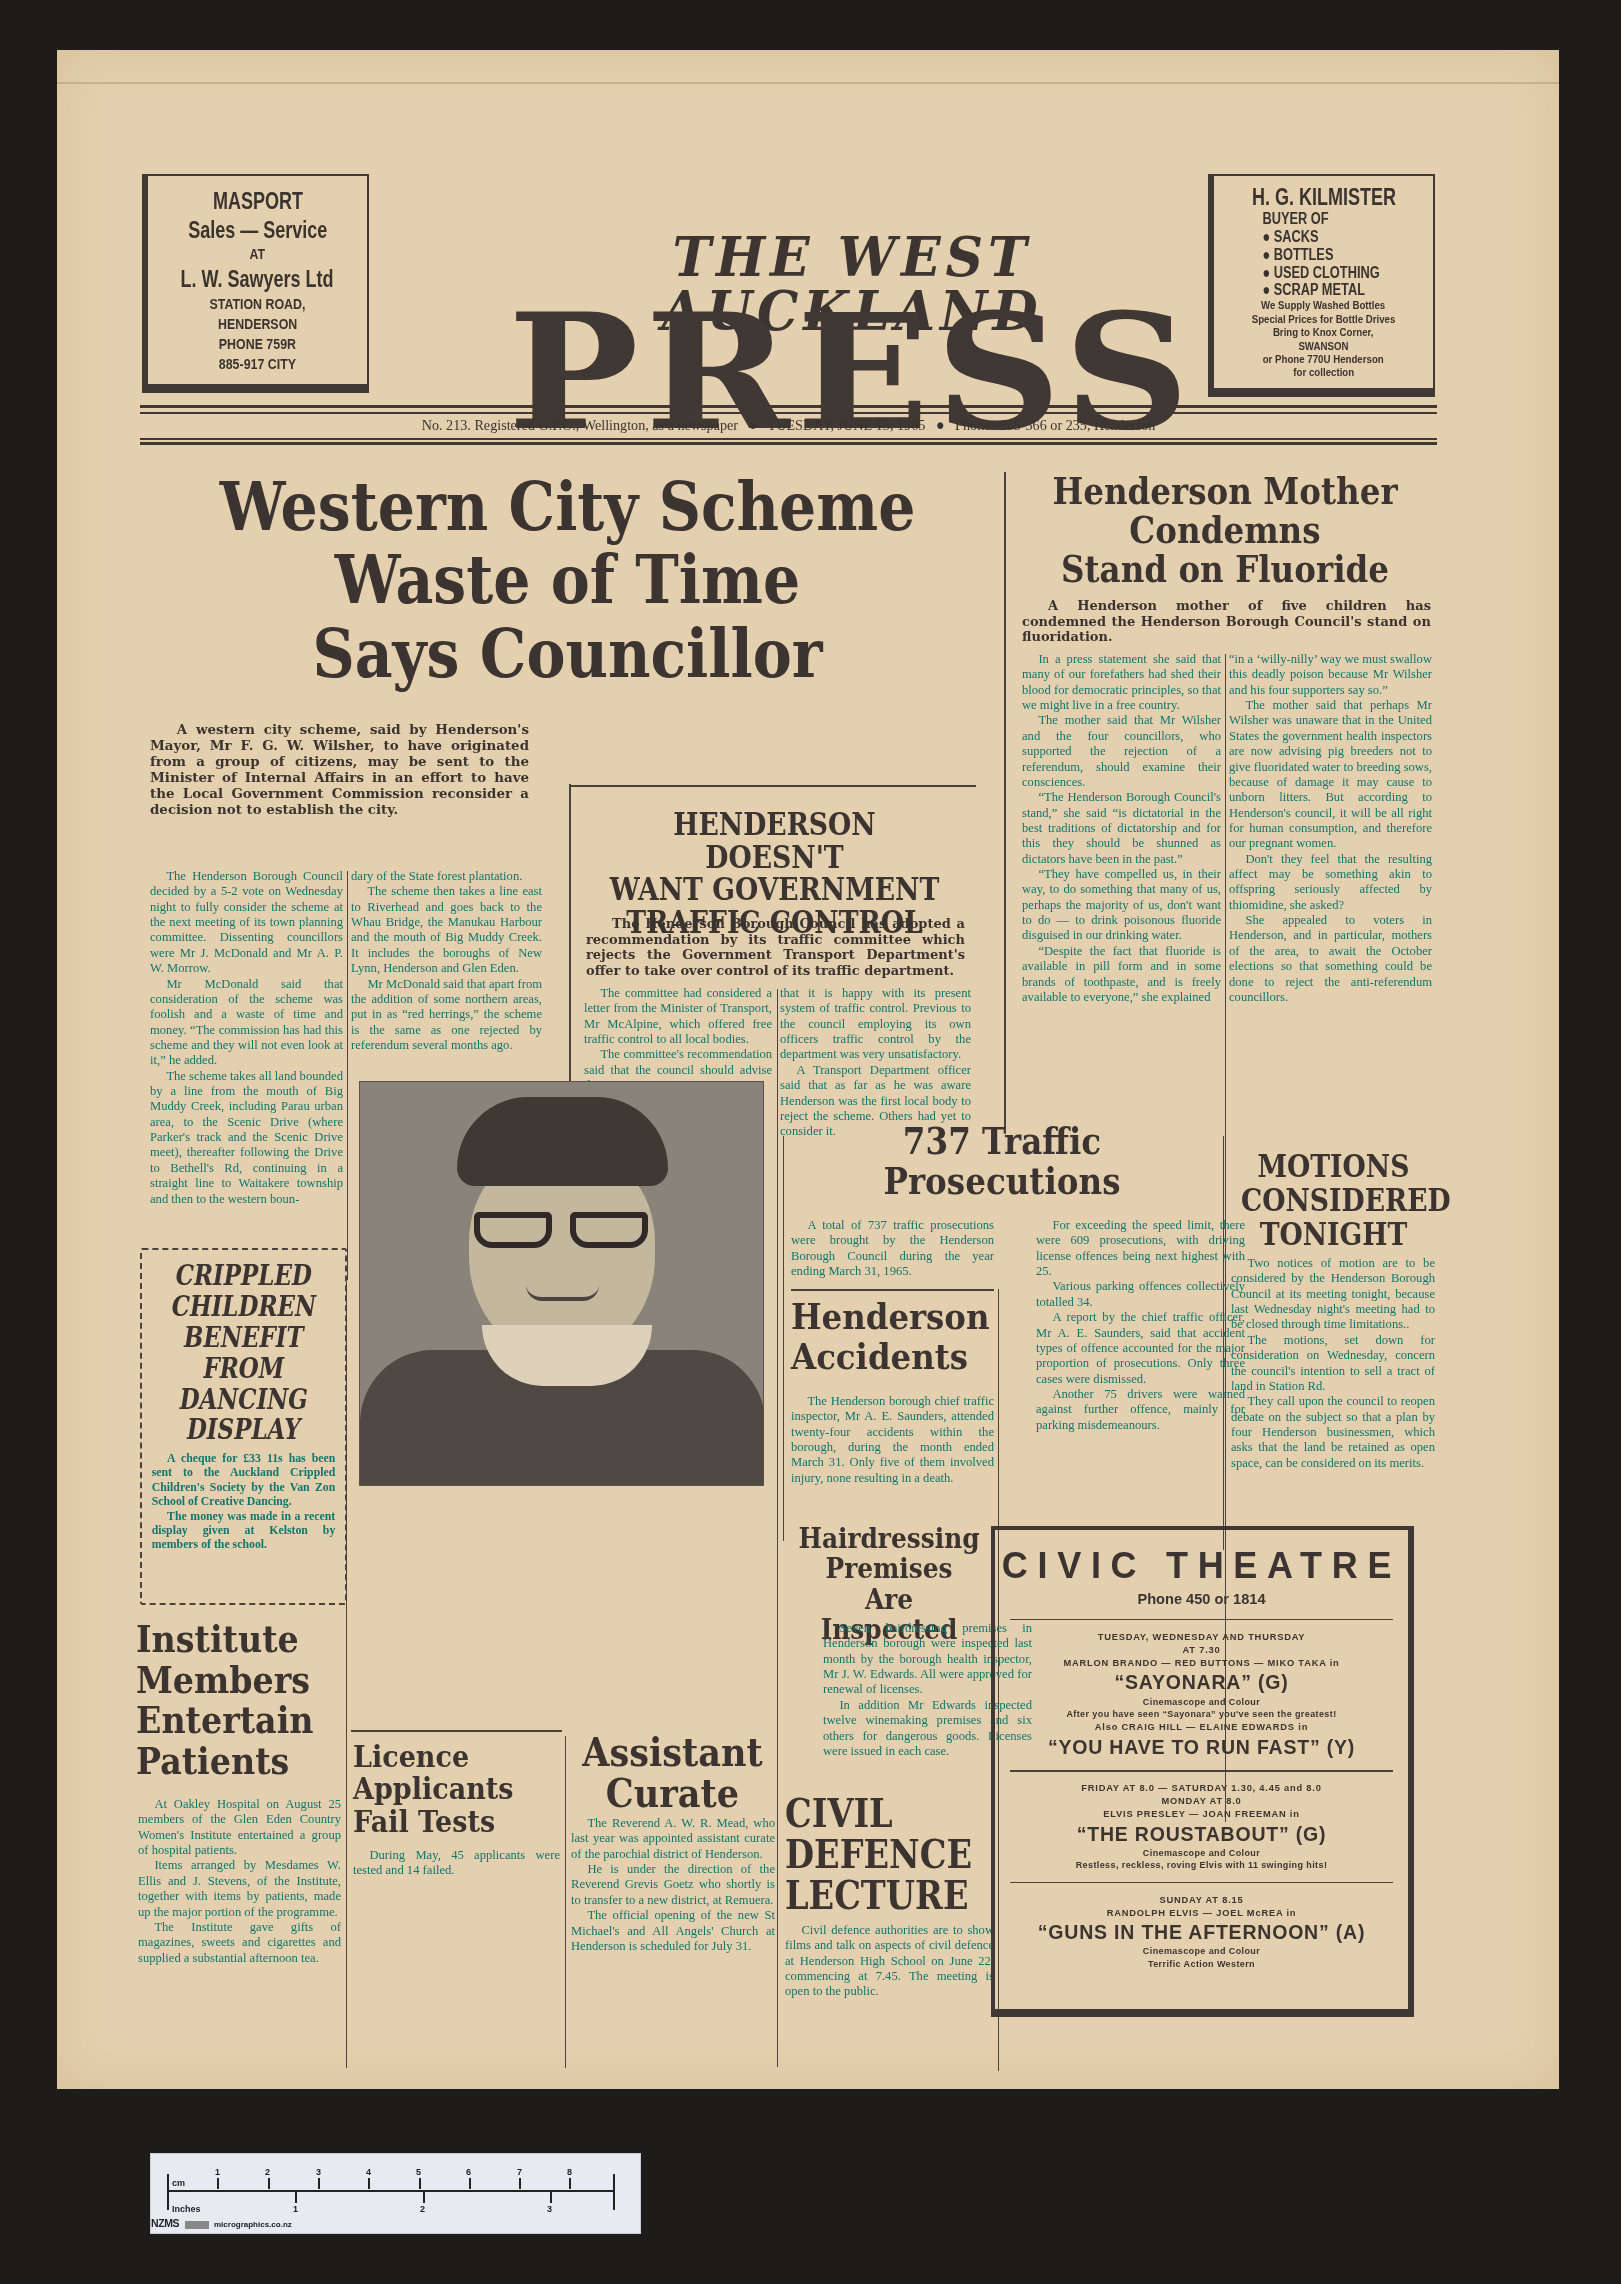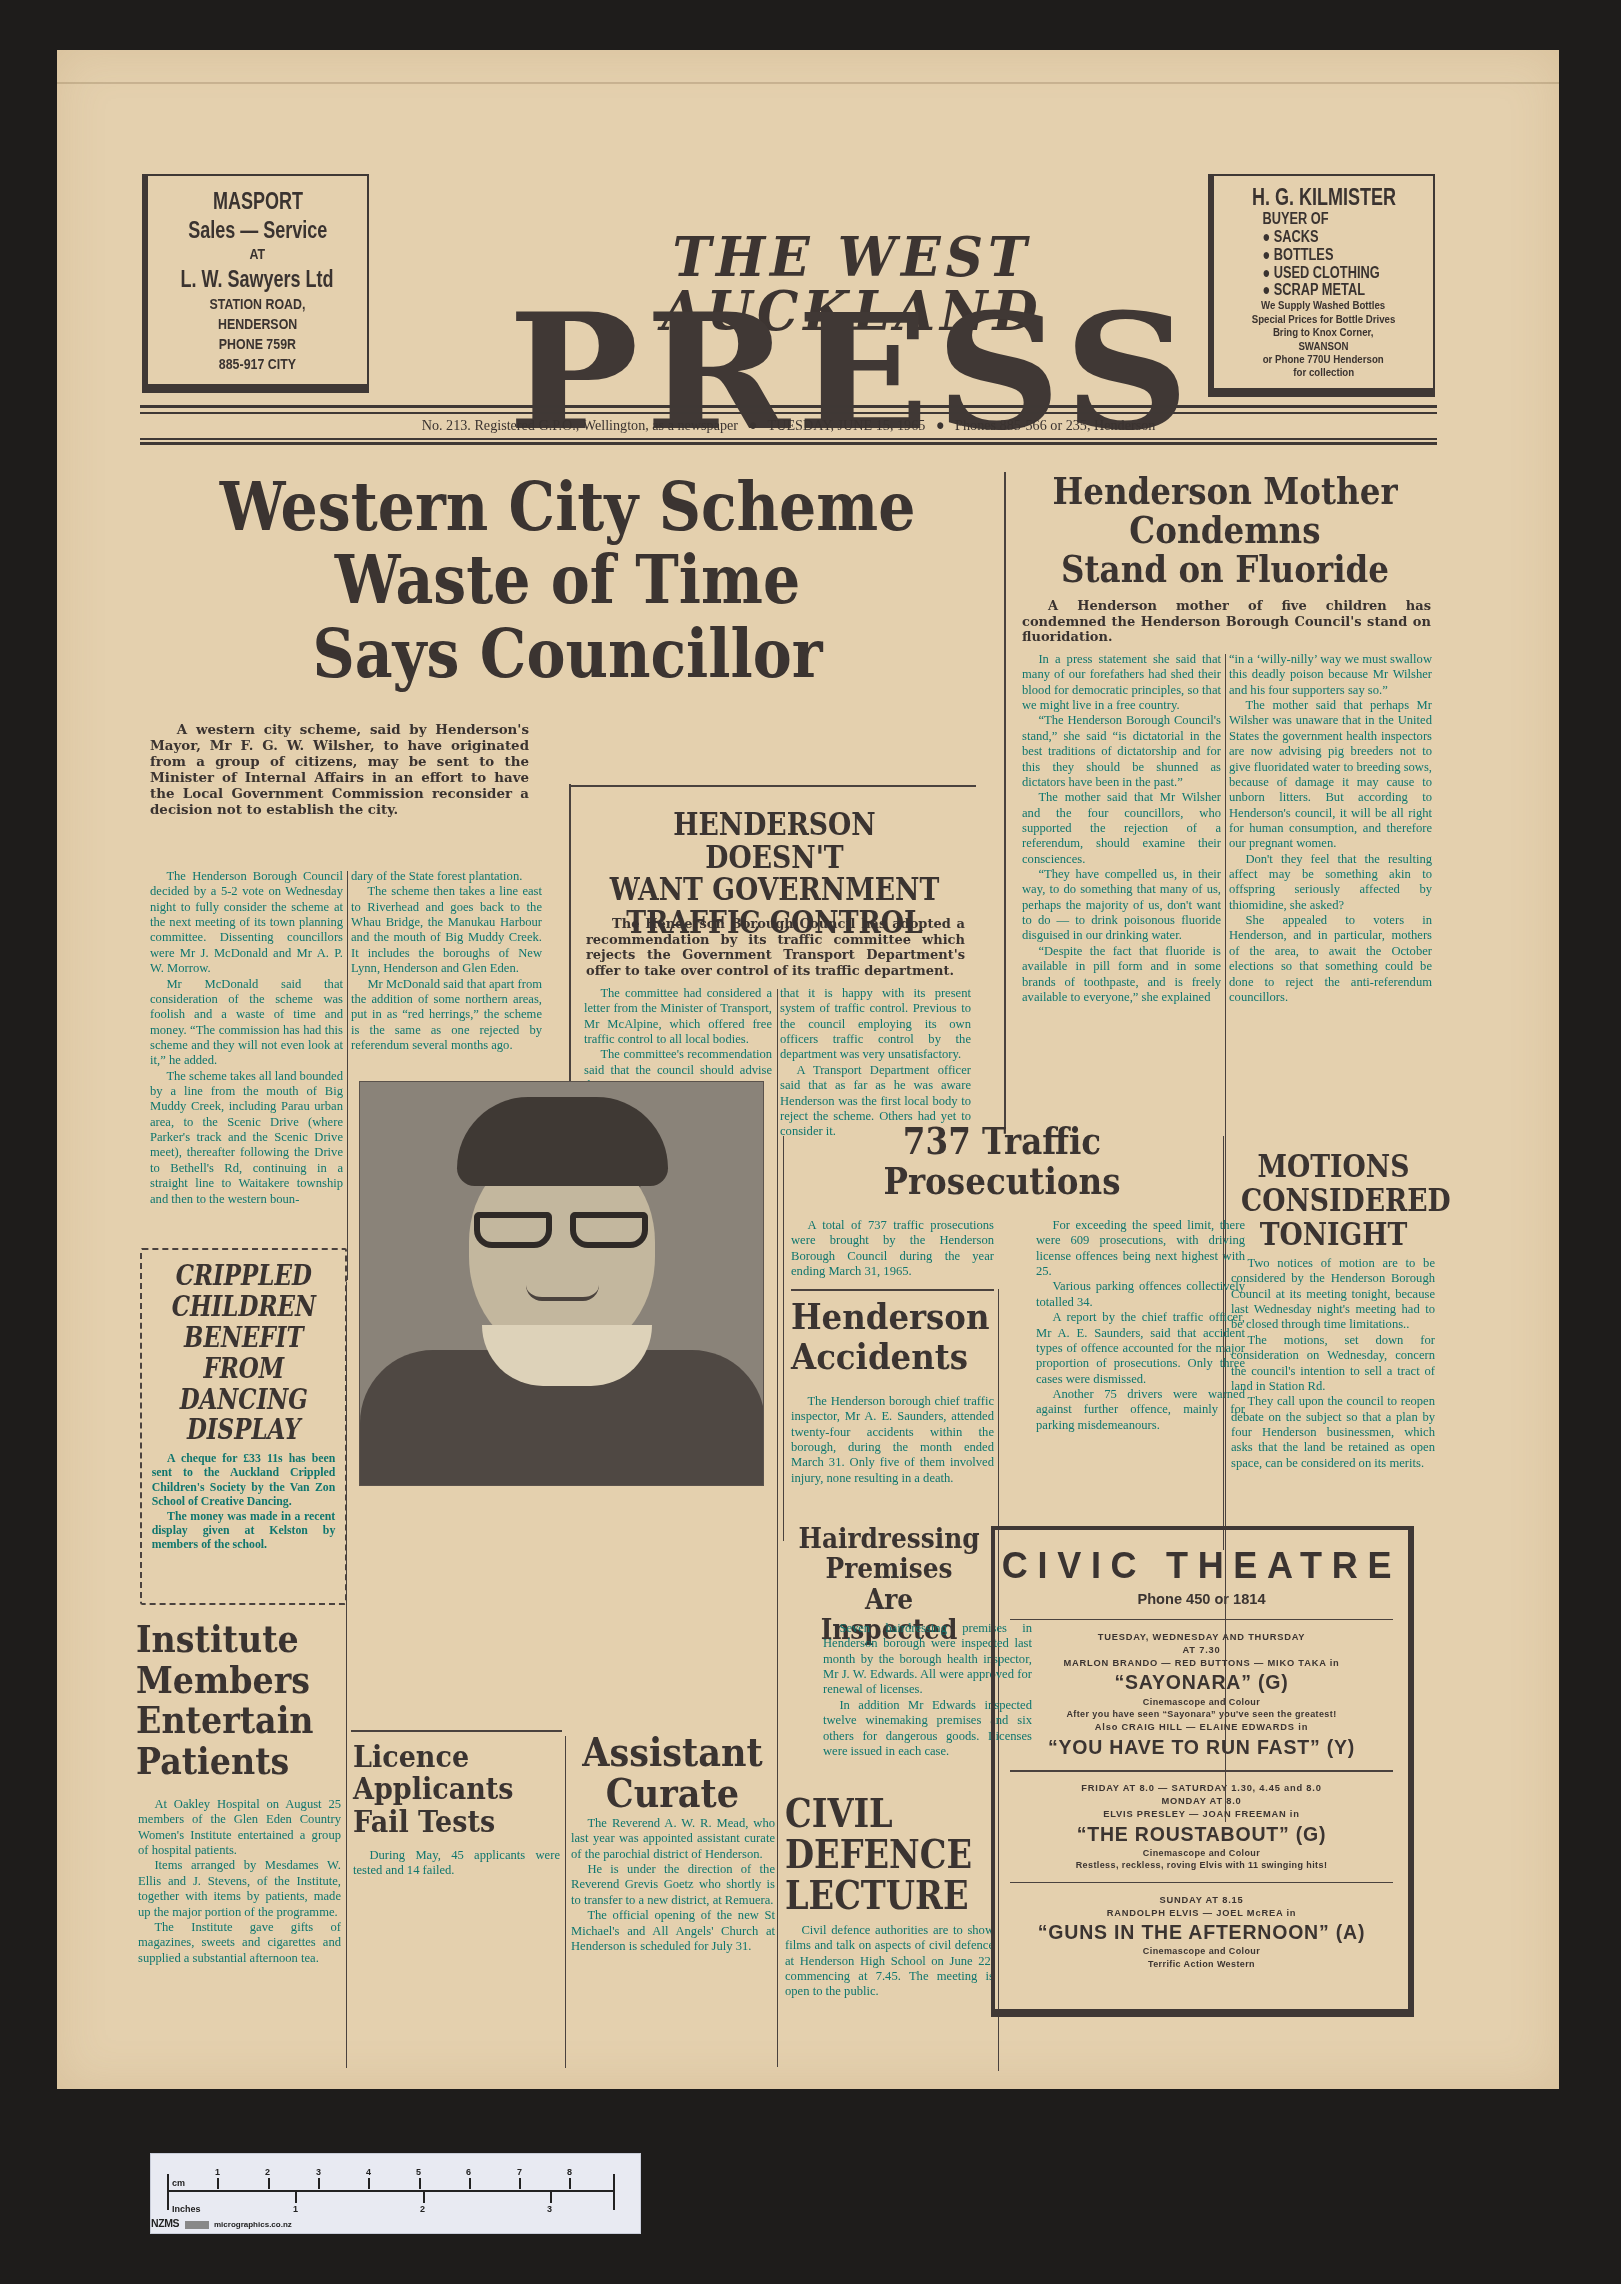--- a/index.html
+++ b/index.html
@@ -193,22 +193,22 @@
   <div class="abs hl" style="left:953px; top:422px; width:430px; font-size:37px; line-height:1.05; transform:scaleX(0.88); transform-origin:center top;">
     <div>Henderson Mother</div>
     <div>Condemns</div>
     <div>Stand on Fluoride</div>
   </div>
   <div class="abs lede" style="left:965px; top:548px; width:409px; font-size:13px;">
     <p>A Henderson mother of five children has condemned the Henderson Borough Council's stand on fluoridation.</p>
   </div>
   <div class="abs body-text" style="left:965px; top:602px; width:199px;">
     <p>In a press statement she said that many of our forefathers had shed their blood for democratic principles, so that we might live in a free country.</p>
+    <p>The mother said that Mr Wilsher and the four councillors, who supported the rejection of a referendum, should examine their consciences.</p>
     <p>“The Henderson Borough Council's stand,” she said “is dictatorial in the best traditions of dictatorship and for this they should be shunned as dictators have been in the past.”</p>
-    <p>The mother said that Mr Wilsher and the four councillors, who supported the rejection of a referendum, should examine their consciences.</p>
     <p>“They have compelled us, in their way, to do something that many of us, perhaps the majority of us, don't want to do — to drink poisonous fluoride disguised in our drinking water.</p>
     <p>“Despite the fact that fluoride is available in pill form and in some brands of toothpaste, and is freely available to everyone,” she explained</p>
   </div>
   <div class="vrule" style="left:1168px; top:604px; height:1168px; width:0.8px;"></div>
   <div class="abs body-text" style="left:1172px; top:602px; width:203px;">
     <p style="text-indent:0">“in a ‘willy-nilly’ way we must swallow this deadly poison because Mr Wilsher and his four supporters say so.”</p>
     <p>The mother said that perhaps Mr Wilsher was unaware that in the United States the government health inspectors are now advising pig breeders not to give fluoridated water to breeding sows, because of damage it may cause to unborn litters. But according to Henderson's council, it will be all right for human consumption, and therefore our pregnant women.</p>
     <p>Don't they feel that the resulting affect may be something akin to offspring seriously affected by thiomidine, she asked?</p>
     <p>She appealed to voters in Henderson, and in particular, mothers of the area, to await the October elections so that something could be done to reject the anti-referendum councillors.</p>
   </div>

